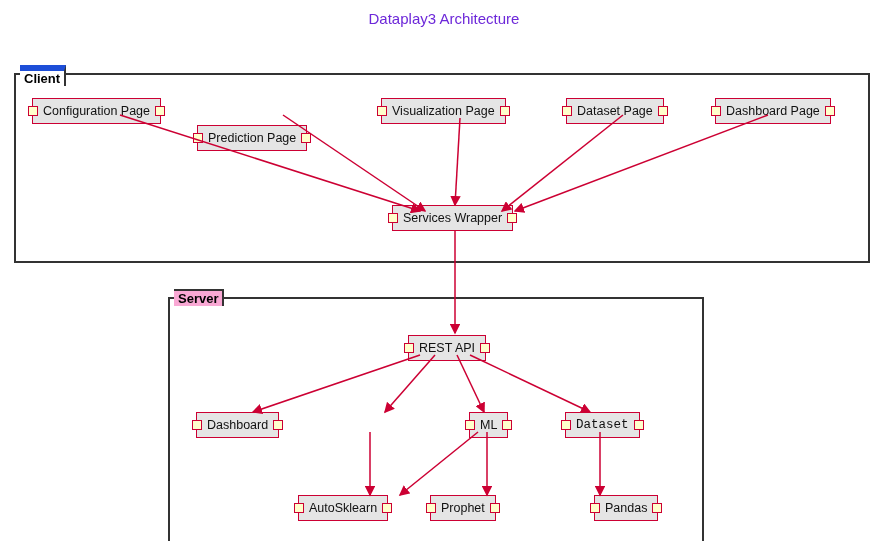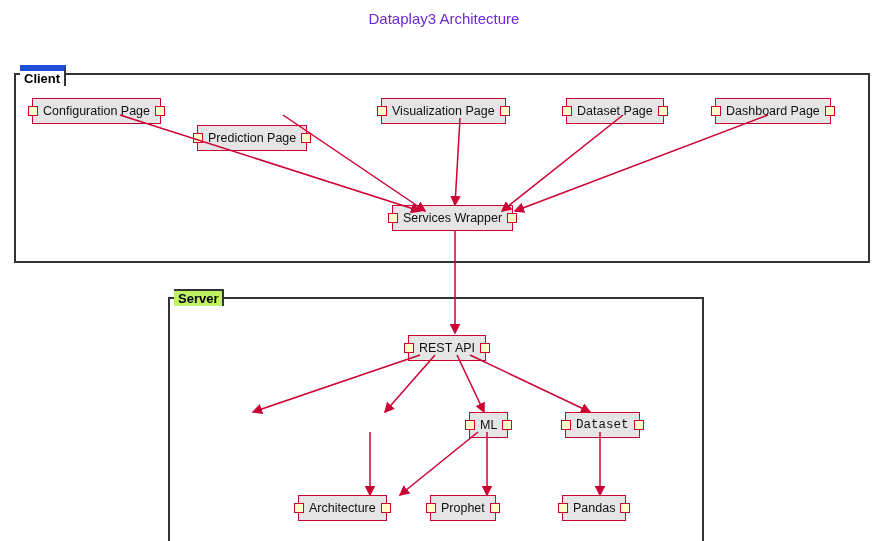--- a/index.html
+++ b/index.html
@@ -81,21 +81,21 @@
       top: 262px;
       width: 536px;
       height: 268px;
     }
     .section-server-label {
       position: absolute;
       top: 254px;
       left: 174px;
       font-weight: bold;
       font-size: 13px;
-      background: #bef264;
+      background: #f9a8d4;
       padding: 0 4px;
       border-top: 2px solid #333;
       border-right: 2px solid #333;
     }
 
     svg.arrows {
       position: absolute;
       top: 0; left: 0;
       width: 888px;
       height: 541px;
@@ -117,25 +117,26 @@
 
   <div class="box" id="config-page" style="left:32px; top:63px;">Configuration Page</div>
   <div class="box" id="predict-page" style="left:197px; top:70px;margin-top:20px;">Prediction Page</div>
   <div class="box" id="viz-page" style="left:381px; top:63px;">Visualization Page</div>
   <div class="box" id="dataset-page" style="left:566px; top:63px;">Dataset Page</div>
   <div class="box" id="dashboard-page" style="left:715px; top:63px;">Dashboard Page</div>
 
   <div class="box" id="services-wrapper" style="left:392px; top:170px;">Services Wrapper</div>
 
   <div class="box" id="rest-api" style="left:408px; top:300px;">REST API</div>
+  <div class="box" id="dashboard" style="left:196px; top:377px;">Dashboard</div>
   <div class="box" id="ml" style="left:469px; top:377px;">ML</div>
   <div class="box" id="dataset" style="left:565px; top:377px;font-family:Liberation Mono, monospace;">Dataset</div>
-  <div class="box" id="autosklearn" style="left:298px; top:460px;">Architecture</div>
+  <div class="box" id="autosklearn" style="left:298px; top:460px;">AutoSklearn</div>
   <div class="box" id="prophet" style="left:430px; top:460px;">Prophet</div>
-  <div class="box" id="pandas" style="left:562px; top:460px;">Pandas</div>
+  <div class="box" id="pandas" style="left:594px; top:460px;">Pandas</div>
 
   <svg class="arrows">
     <defs>
       <marker id="arrowhead" markerWidth="7" markerHeight="7" refX="6" refY="3.5" orient="auto">
         <polygon points="0 0, 7 3.5, 0 7" fill="#cc0033"></polygon>
       </marker>
     </defs>
 
     <line x1="120" y1="80" x2="420" y2="176" stroke="#cc0033" stroke-width="1.5" marker-end="url(#arrowhead)"></line>
 

